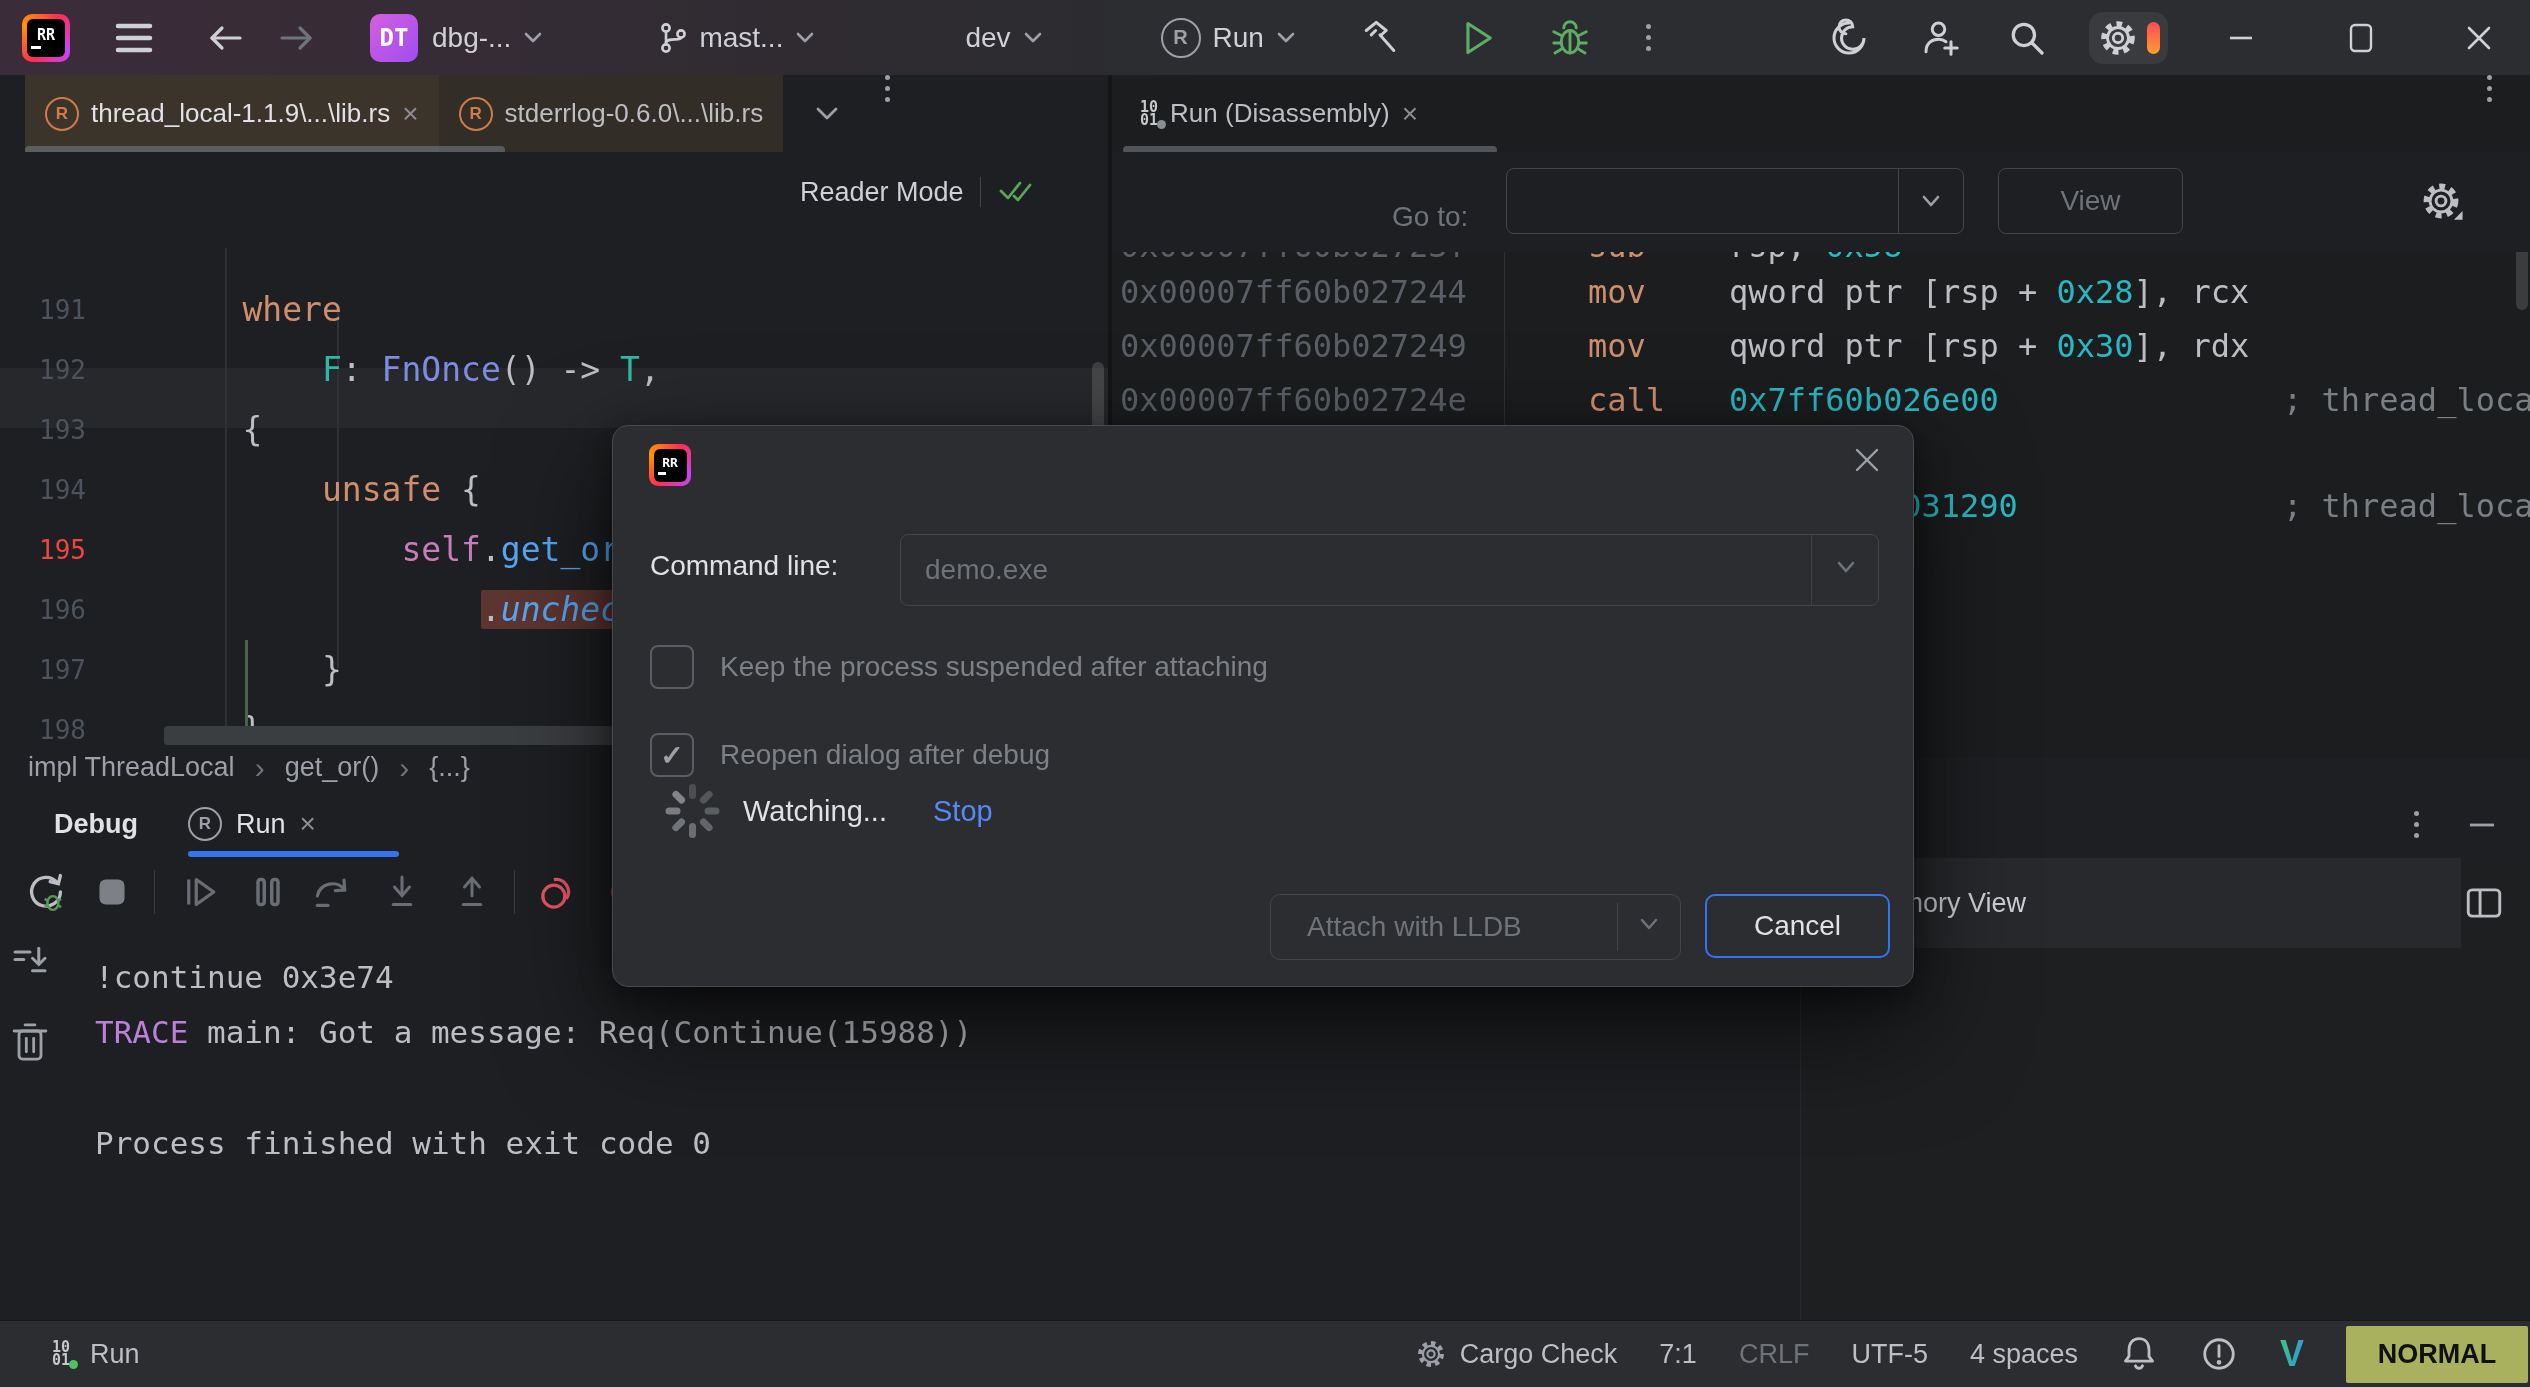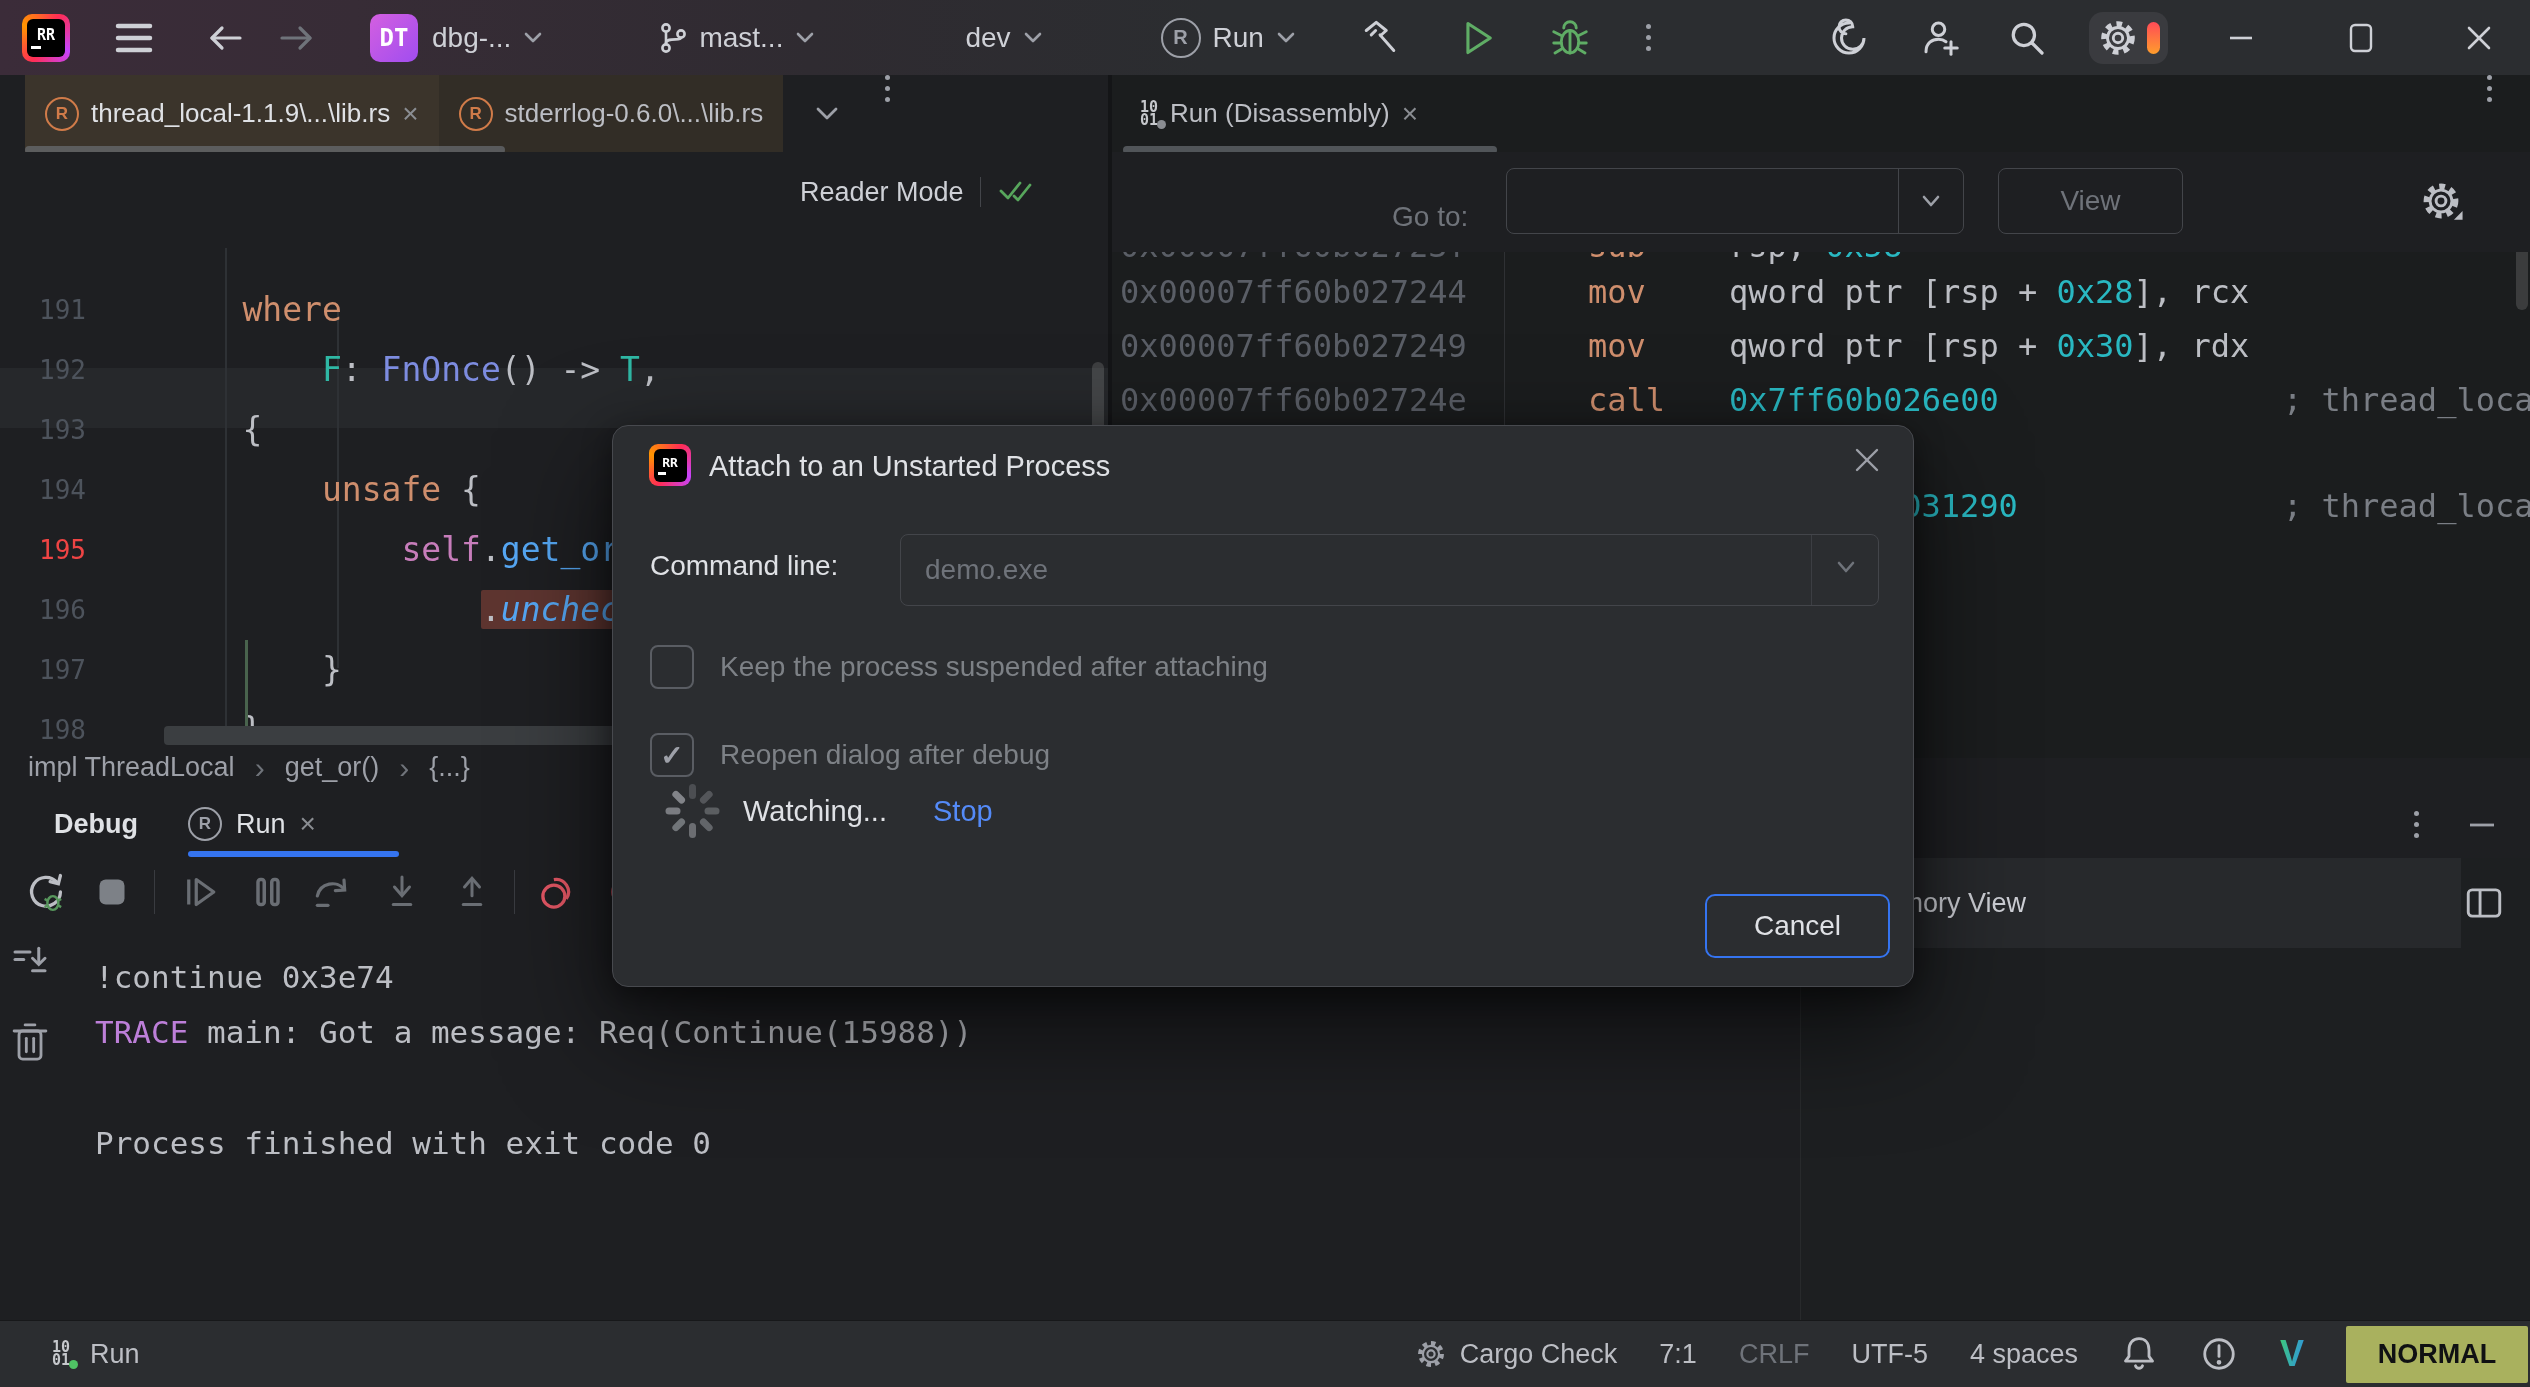--- a/index.html
+++ b/index.html
@@ -629,21 +629,20 @@
       <span class="vimbadge">NORMAL</span>
     </div>
   </div>
 
   <div class="dialog">
     <div class="abs" style="left:36px;top:18px">
       <div class="rr-logo" style="width:42px;height:42px;border-radius:9px">
           <div class="inner" style="width:33px;height:33px;font-size:13px">RR<i style="width:8px;height:2.5px"></i></div>
         </div>
     </div>
-    <div class="dlg-title">Attach to an Unstarted Process</div>
     <div class="dlg-x">
       <svg width="32" height="32" viewBox="0 0 32 32">
           <g stroke="#9da0a8" stroke-width="2.4" stroke-linecap="round">
             <line x1="6" y1="6" x2="26" y2="26"></line>
             <line x1="26" y1="6" x2="6" y2="26"></line>
           </g>
         </svg>
     </div>
     <div class="dlg-label">Command line:</div>
     <div class="dlg-field">
@@ -670,18 +669,25 @@
           <i style="transform: rotate(90deg); opacity: 0.51;"></i>
           <i style="transform: rotate(135deg); opacity: 0.59;"></i>
           <i style="transform: rotate(180deg); opacity: 0.67;"></i>
           <i style="transform: rotate(225deg); opacity: 0.75;"></i>
           <i style="transform: rotate(270deg); opacity: 0.83;"></i>
           <i style="transform: rotate(315deg); opacity: 0.91;"></i>
         </div>
       <span class="watch-label">Watching...</span>
       <span class="stoplink">Stop</span>
     </div>
+    <div class="attachbtn">
+      <span class="t">Attach with LLDB</span>
+      <div class="div"></div>
+      <svg class="chev" width="26" height="18" viewBox="0 0 26 18">
+          <polyline points="6,4 13,12 20,4" fill="none" stroke="#6f737a" stroke-width="2.4" stroke-linecap="round" stroke-linejoin="round"></polyline>
+        </svg>
+    </div>
     <div class="cancelbtn">
       <span>Cancel</span>
     </div>
   </div>
 
 </div>
 
 </body></html>

